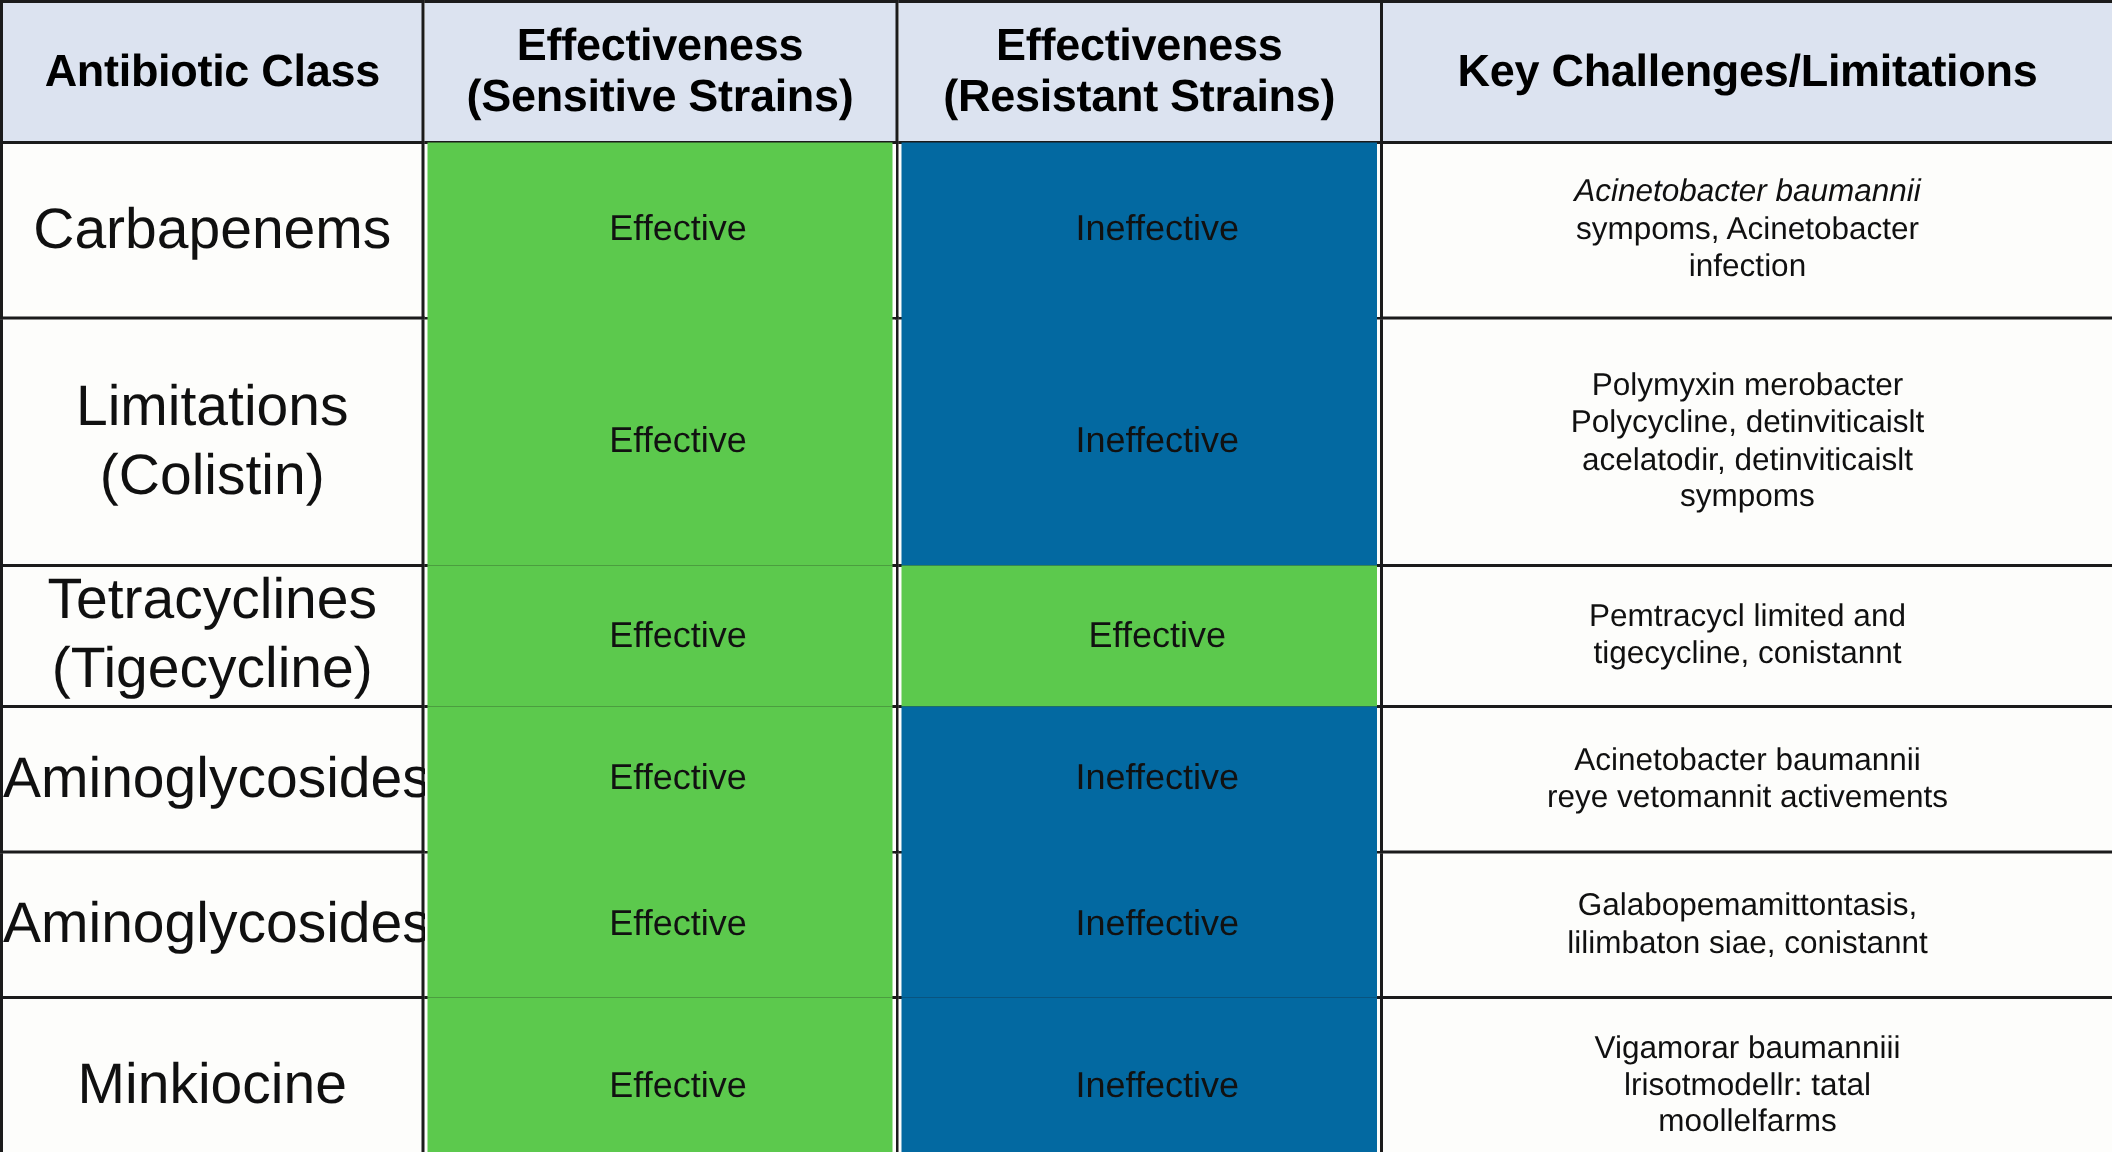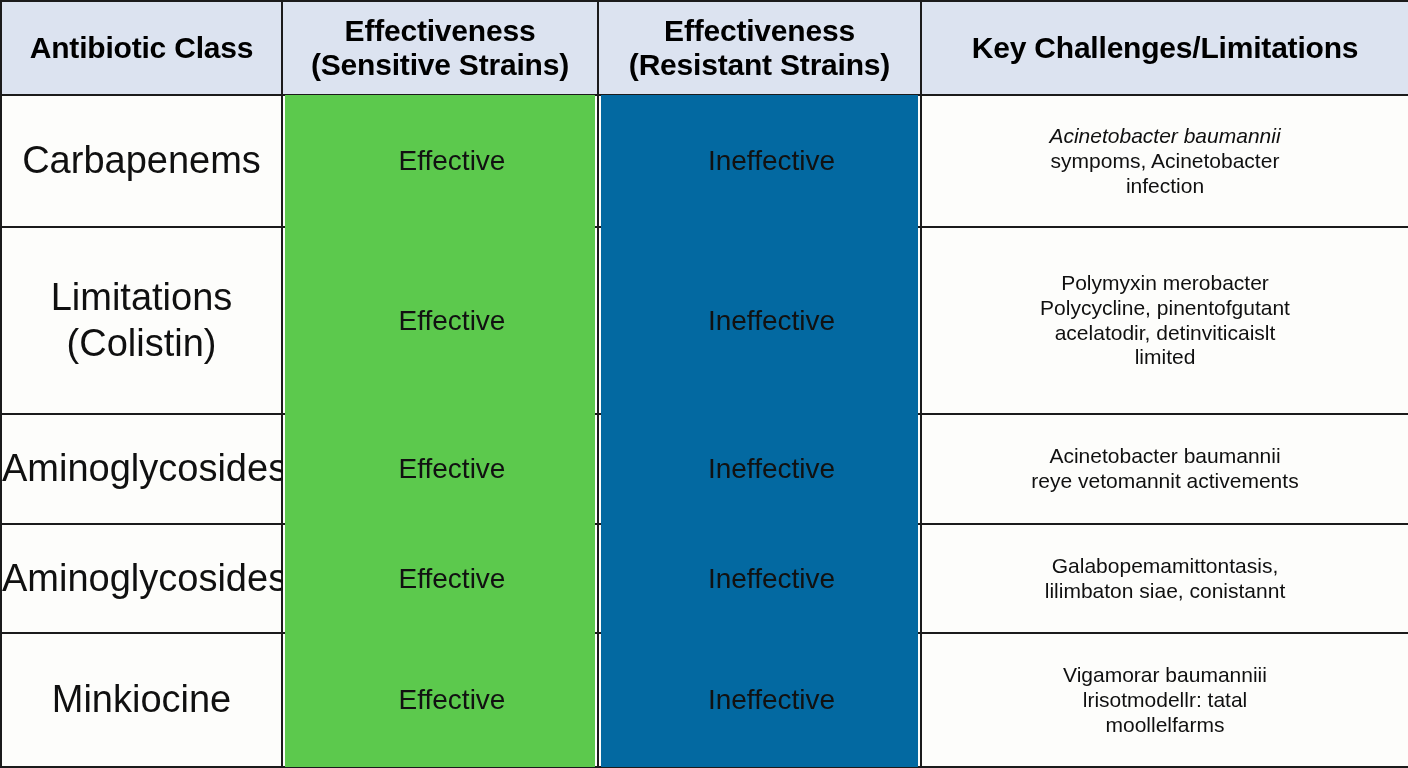--- a/index.html
+++ b/index.html
@@ -82,21 +82,21 @@
   }
   td.eff .swatch {
     position: absolute;
     left: 2px;
     right: 2px;
     top: -1px;
     bottom: -1px;
     display: flex;
     align-items: center;
     justify-content: center;
-    font-size: 28px;
+    font-size: 24px;
     color: #111111;
     box-sizing: border-box;
     padding-left: 24px;
   }
   .sw-green { background: #5cc94d; }
   .sw-red   { background: #0369a1; }
 
   td.notes {
     background: #fdfdfb;
     font-size: 21px;
@@ -168,26 +168,42 @@
           <span class="cl">(Colistin)</span>
         </td>
         <td class="eff">
           <div class="swatch sw-green">Effective</div>
         </td>
         <td class="eff">
           <div class="swatch sw-red">Ineffective</div>
         </td>
         <td class="notes">
           <span class="nl">Polymyxin merobacter</span>
-          <span class="nl">Polycycline, pinentofgutant</span>
+          <span class="nl">Polycycline, detinviticaislt</span>
           <span class="nl">acelatodir, detinviticaislt</span>
-          <span class="nl">limited</span>
-        </td>
-      </tr>
-
+          <span class="nl">sympoms</span>
+        </td>
+      </tr>
+
+      <tr class="r3">
+        <td class="class-cell">
+          <span class="cl">Tetracyclines</span>
+          <span class="cl">(Tigecycline)</span>
+        </td>
+        <td class="eff">
+          <div class="swatch sw-green">Effective</div>
+        </td>
+        <td class="eff">
+          <div class="swatch sw-green">Effective</div>
+        </td>
+        <td class="notes">
+          <span class="nl">Pemtracycl limited and</span>
+          <span class="nl">tigecycline, conistannt</span>
+        </td>
+      </tr>
 
       <tr class="r4">
         <td class="class-cell">
           <span class="cl">Aminoglycosides</span>
         </td>
         <td class="eff">
           <div class="swatch sw-green">Effective</div>
         </td>
         <td class="eff">
           <div class="swatch sw-red">Ineffective</div>

